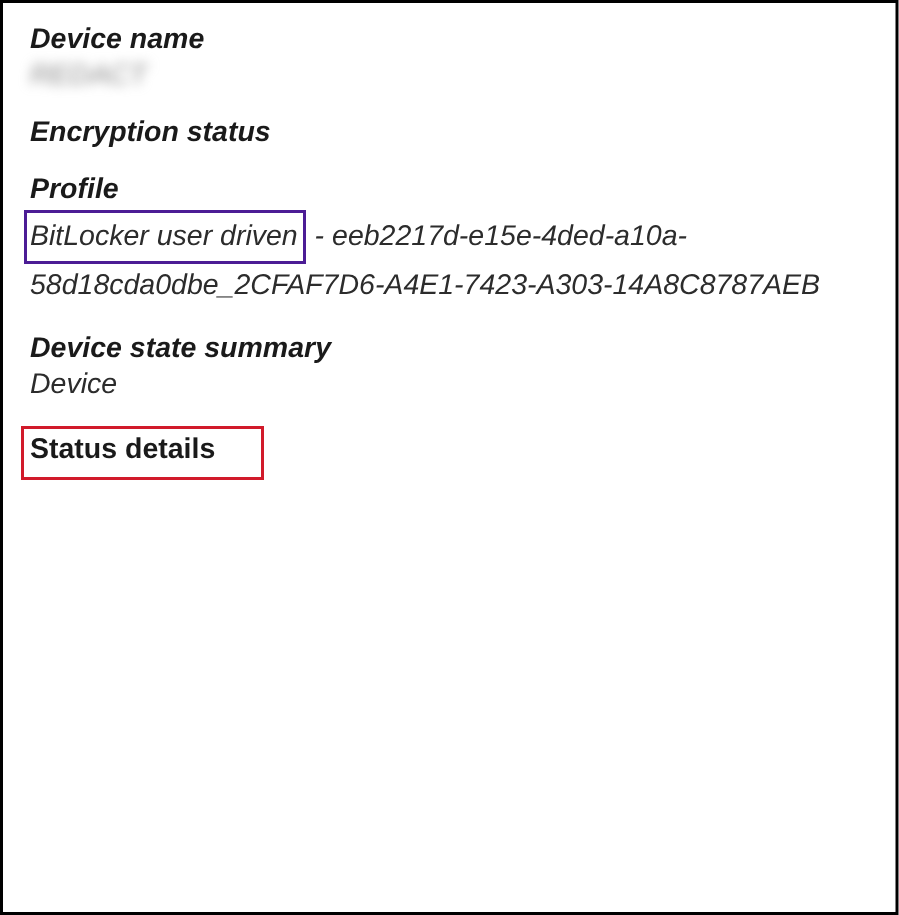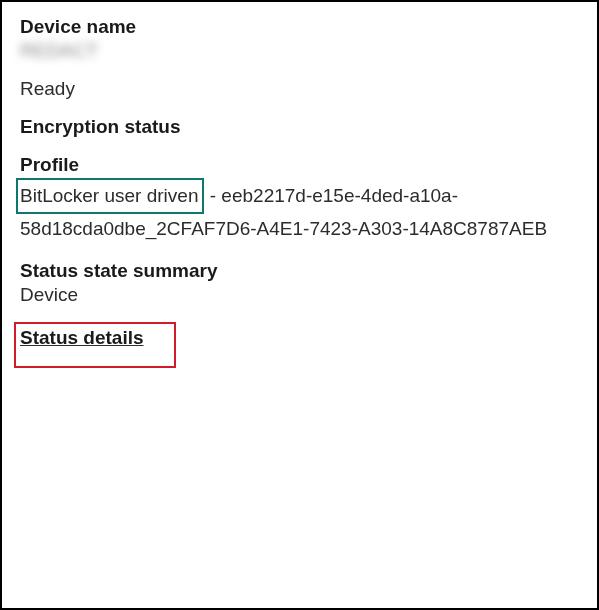--- a/index.html
+++ b/index.html
@@ -11,20 +11,21 @@
       font-family: "Segoe UI", -apple-system, BlinkMacSystemFont, sans-serif;
       background: #fff;
       width: 599px;
       height: 610px;
       border: 2px solid #000;
       padding: 14px 18px;
       color: #2c2c2c;
     }
     .section {
       margin-bottom: 16px;
+      font-style: italic;
     }
     .label {
       font-size: 19px;
       font-weight: 600;
       color: #1a1a1a;
       margin-bottom: 2px;
     }
     .value {
       font-size: 19px;
       font-weight: 400;
@@ -37,63 +38,61 @@
       font-size: 19px;
       user-select: none;
     }
     .profiles-line {
       font-size: 19px;
       font-weight: 400;
       color: #2c2c2c;
       line-height: 1.55;
     }
     .highlight-red-box {
-      border: 2px solid #0f766e;
+      border: 2px solid #4c1d95;
       display: inline-block;
       padding: 1px 4px 2px 2px;
       margin-left: -4px;
     }
     .status-details-box {
       border: 2px solid #d11a2a;
-      padding: 3px 30px 16px 4px;
+      padding: 3px 30px 6px 4px;
       display: inline-block;
       margin-left: -6px;
-      text-decoration: underline;
     }
     .status-details-box .label {
       margin-bottom: 1px;
     }
   </style>
 </head>
 <body>
 
 
 
 <div class="section">
   <div class="label">Device name</div>
   <div class="device-name-value">REDACT</div>
 </div>
 
 <div class="section">
-  <div class="value">Ready</div>
 </div>
 
 <div class="section">
   <div class="label">Encryption status</div>
 </div>
 
 <div class="section">
   <div class="label">Profile</div>
   <div class="profiles-line">
     <span class="highlight-red-box">BitLocker user driven</span><span> - </span><span>eeb2217d-e15e-4ded-a10a-58d18cda0dbe_2CFAF7D6-A4E1-7423-A303-14A8C8787AEB</span>
   </div>
 </div>
 
 <div class="section">
-  <div class="label">Status state summary</div>
+  <div class="label">Device state summary</div>
   <div class="value">Device</div>
 </div>
 
 <div class="status-details-box">
   <div class="label">Status details</div>
 </div>
 
 
 
 

